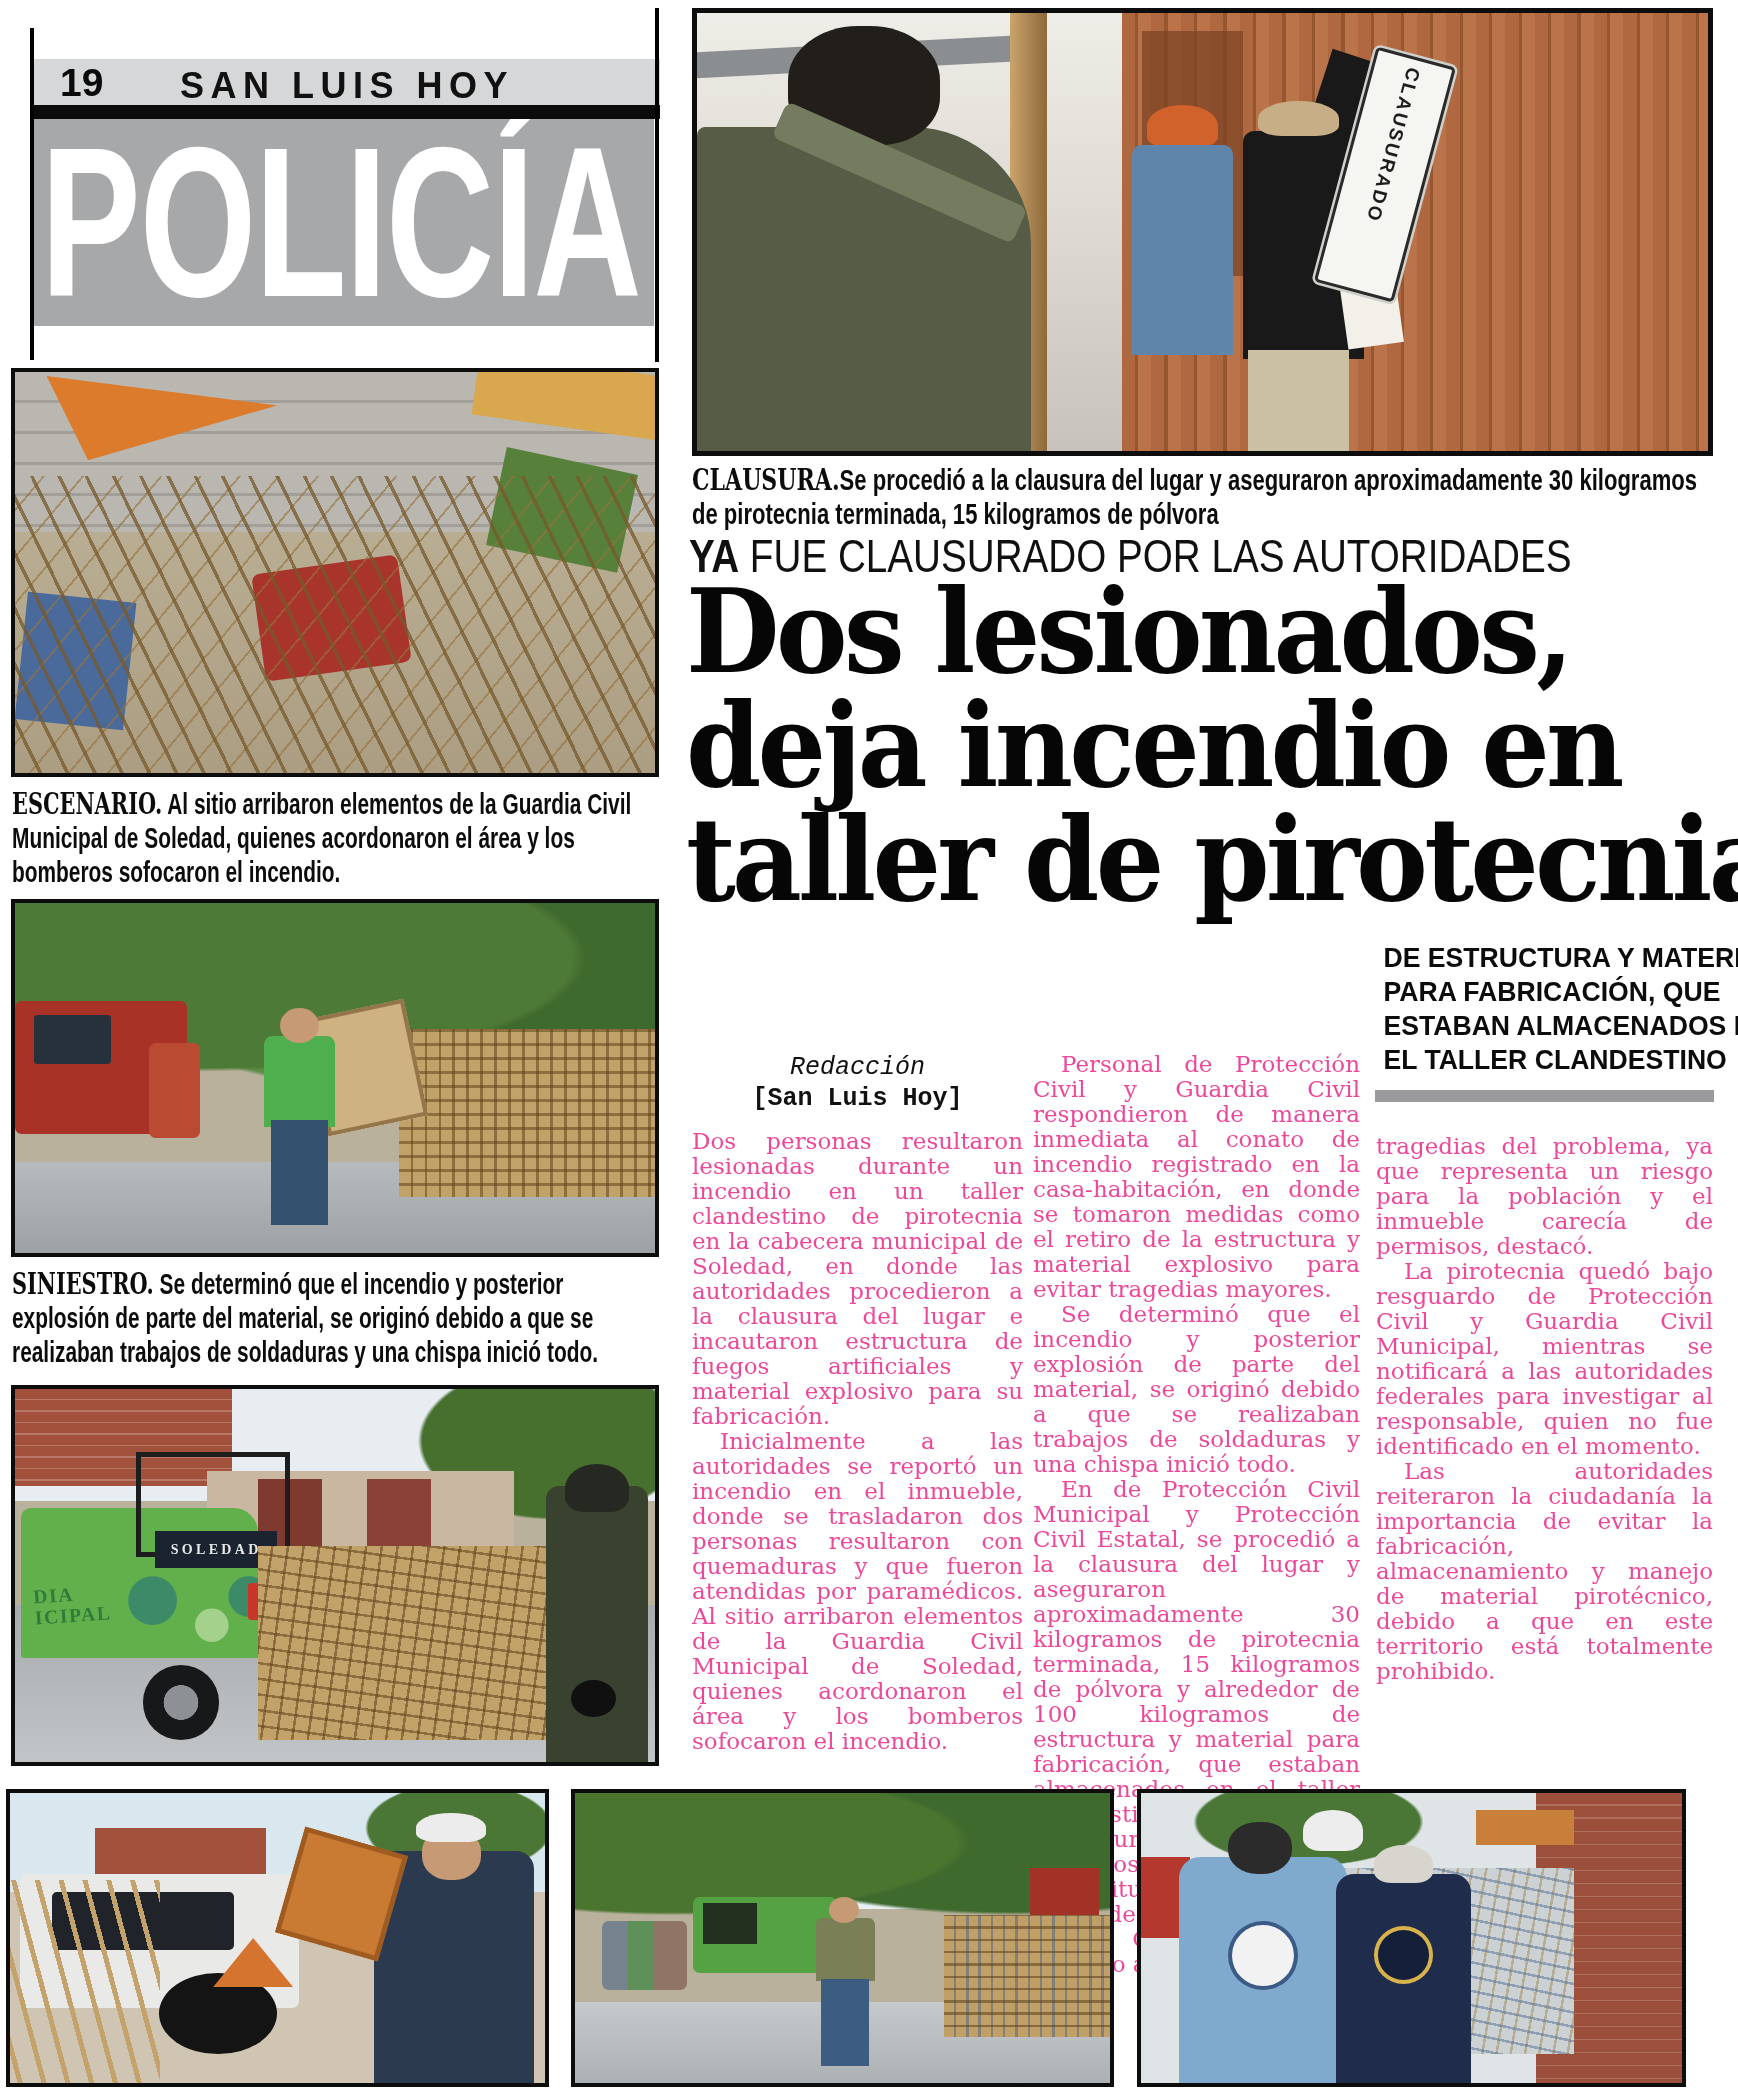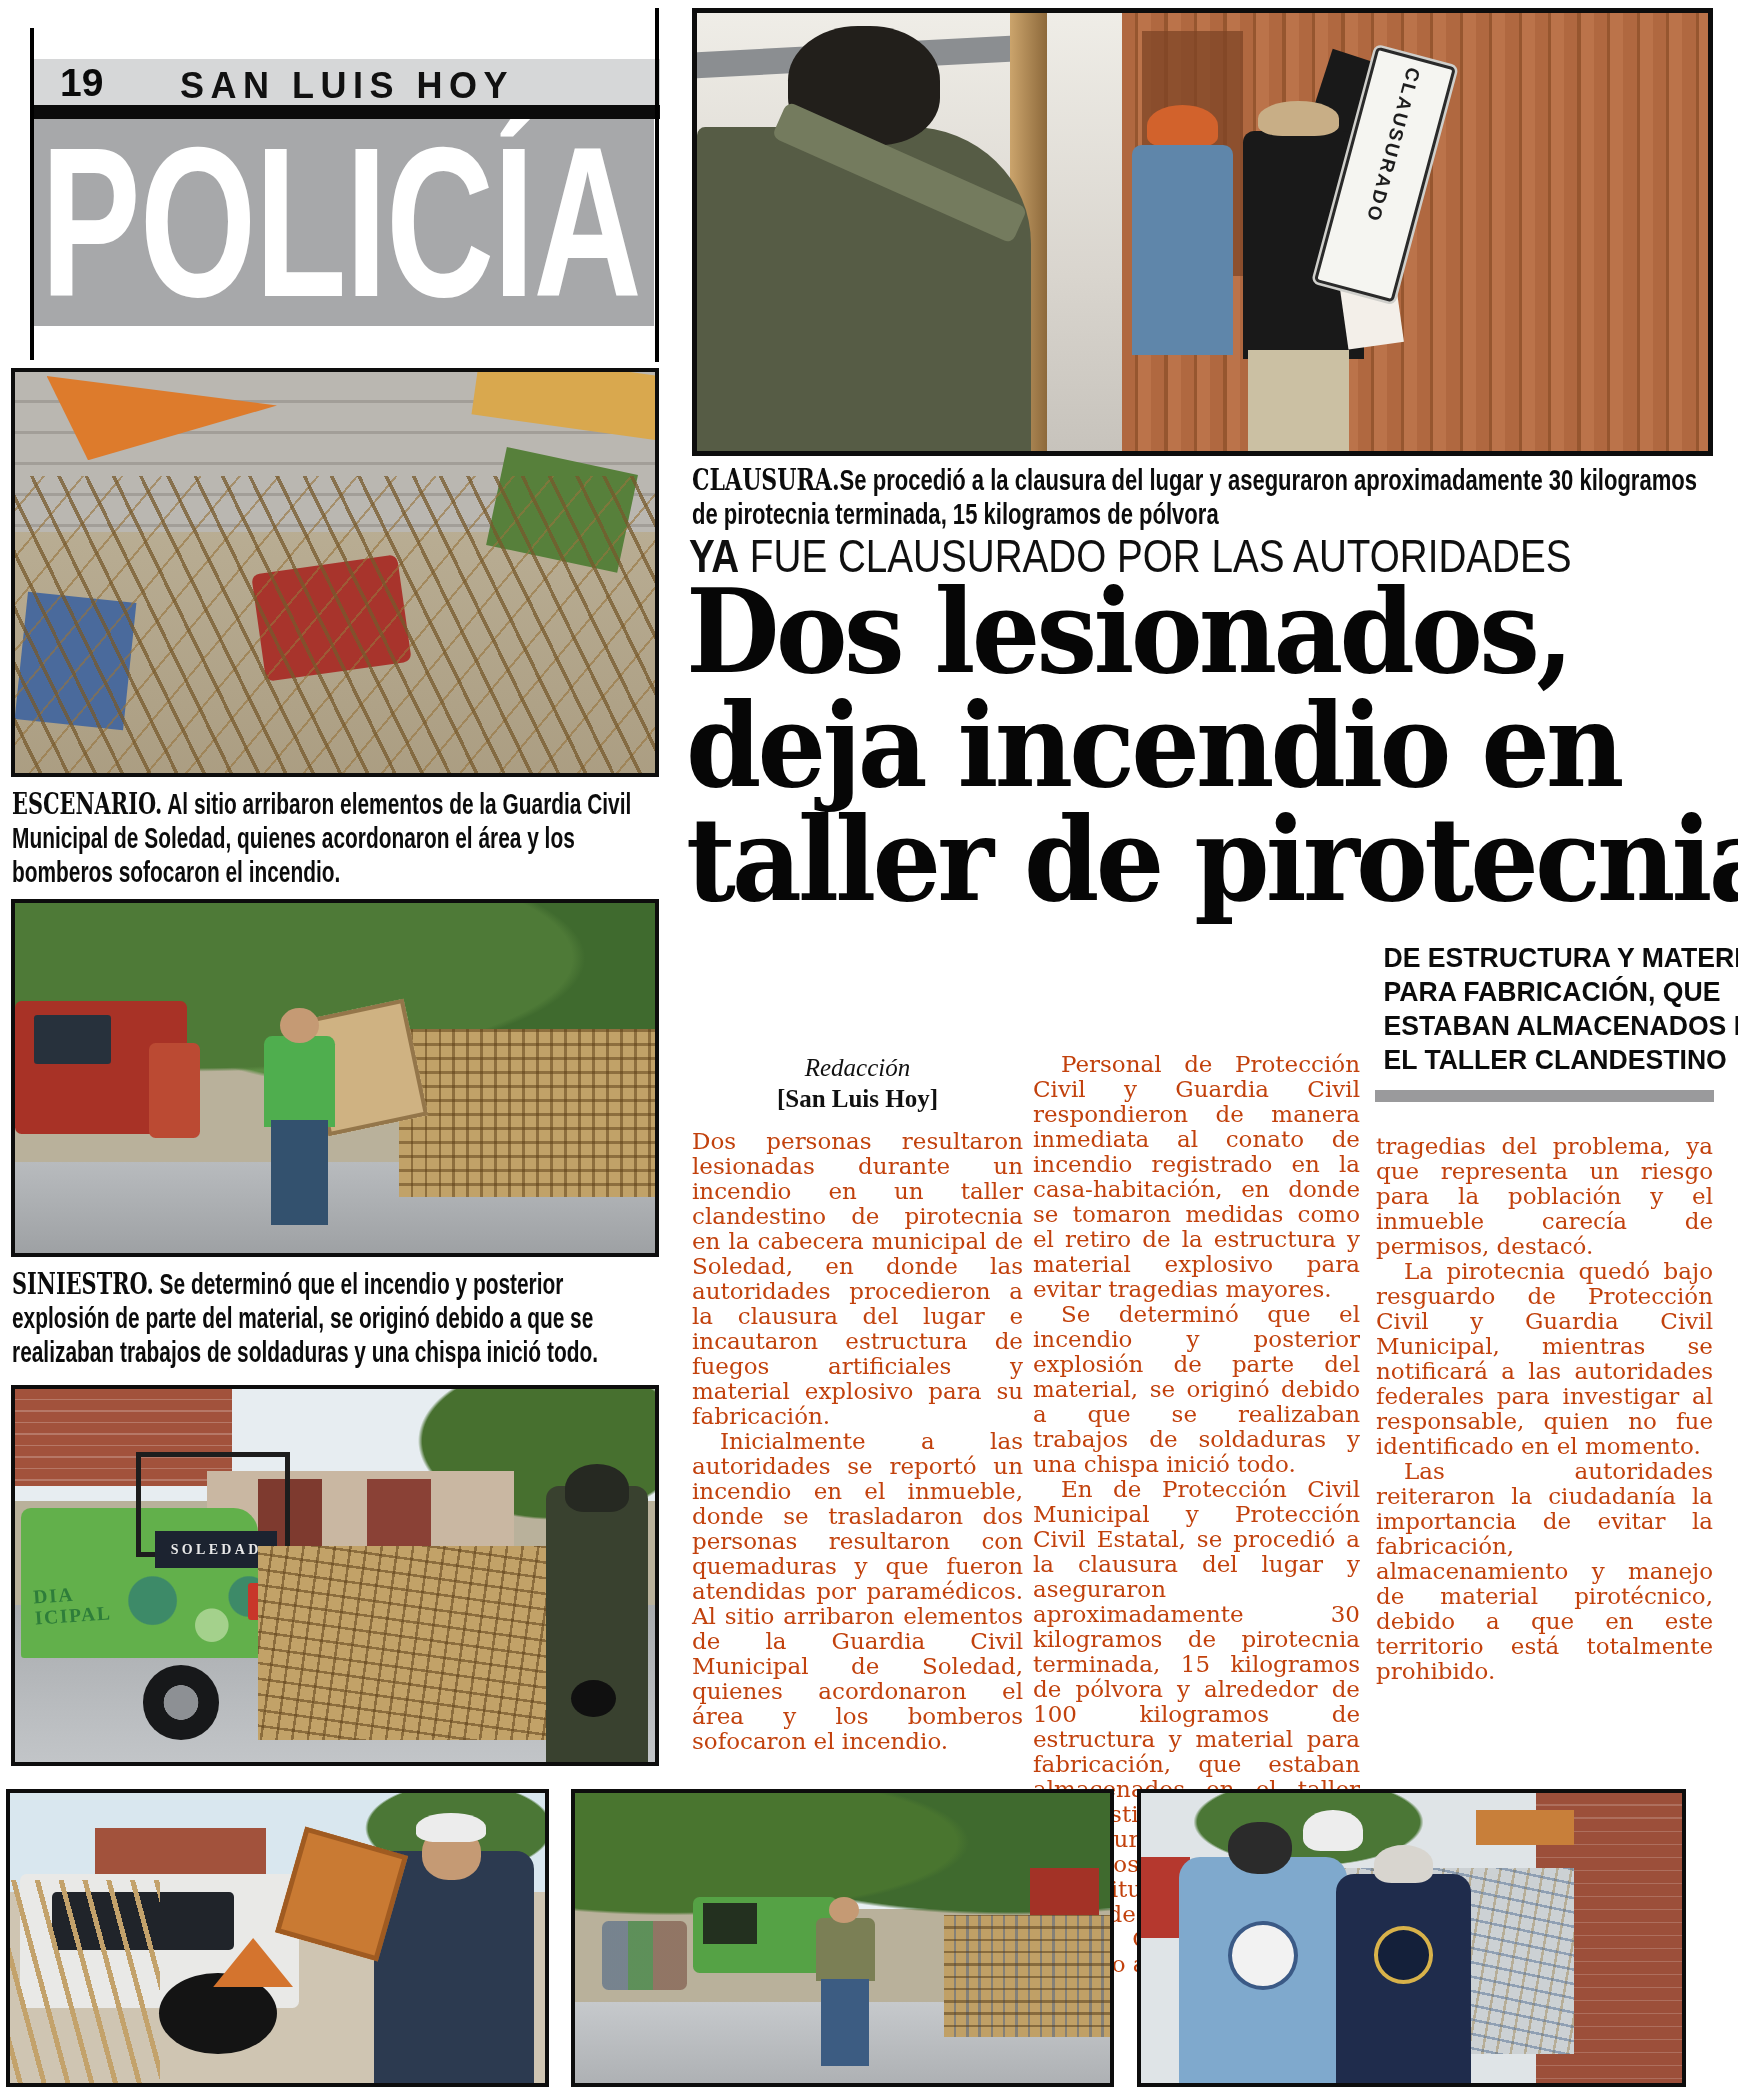--- a/index.html
+++ b/index.html
@@ -72,23 +72,23 @@
   .co-lines>div{font-size:28px;line-height:34px;font-weight:bold;color:#0c0c0c;white-space:nowrap;
       transform:scaleX(.95);transform-origin:center top;}
   .co-bar{height:12.3px;background:#9a9a9c;margin-top:13px;}
 
   
   .col{position:absolute;width:331px;}
   .col1{left:692px;top:1052px;}
   .col2{left:1033px;top:1052px;width:327px;}
   .col3{left:1376px;top:1134px;width:337px;}
   .col p{margin:0;font-family:"DejaVu Serif",serif;font-size:23px;line-height:25px;
-      text-align:justify;color:#c2410c;}
+      text-align:justify;color:#ec4899;}
   .col p.ind{text-indent:28px;}
-  .byline{text-align:center;margin-bottom:14.7px;font-family:Liberation Serif, serif;}
+  .byline{text-align:center;margin-bottom:14.7px;font-family:Liberation Mono, monospace;}
   .by-author{font-style:italic;font-size:25px;line-height:31px;color:#111;}
   .by-source{font-weight:bold;font-size:25px;line-height:31px;color:#111;}
 
   
   .photo-l1{left:10.6px;top:368px;width:648px;height:409px;}
   .l1-wall{left:0;top:0;width:100%;height:40%;
       background:repeating-linear-gradient(180deg,#bab7b1 0 28px,#a29e98 28px 31px);}
   .l1-yellow{right:-2%;top:-2%;width:30%;height:16%;background:#d9a84e;transform:rotate(8deg);}
   .l1-orange{left:5%;top:1%;width:36%;height:21%;background:#dd7b2c;clip-path:polygon(0 0,100% 35%,18% 100%);}
   .l1-green{right:4%;top:22%;width:21%;height:25%;background:#57803b;transform:rotate(12deg);}

